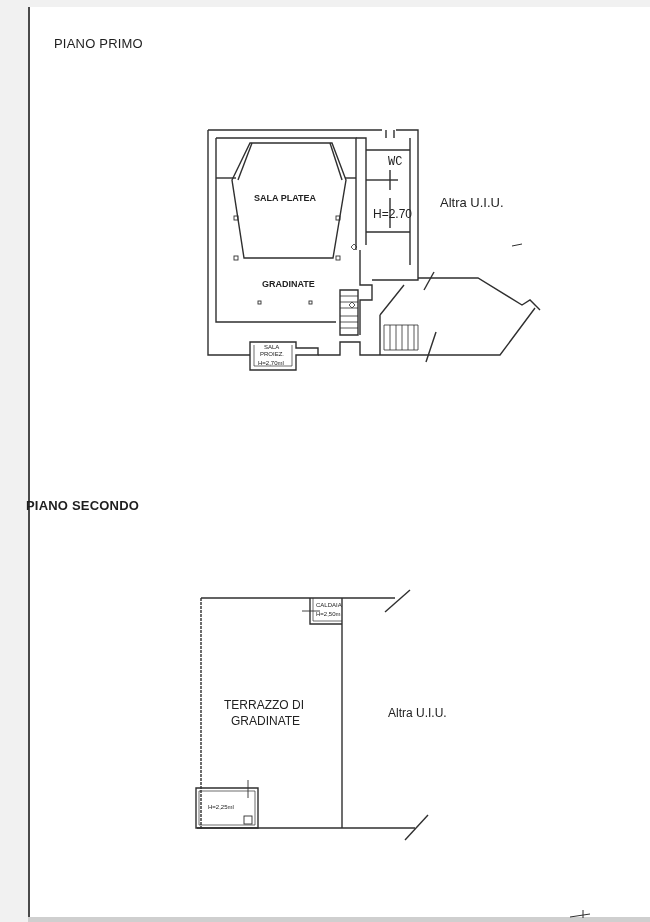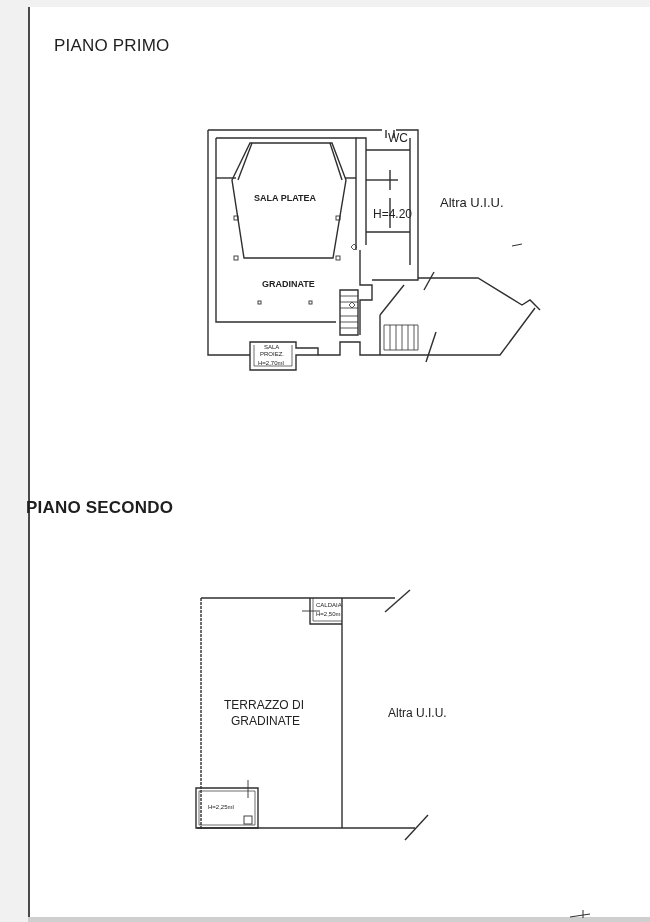--- a/index.html
+++ b/index.html
@@ -13,21 +13,21 @@
       position: absolute; left: 28px; top: 7px;
       width: 622px; height: 910px;
       background: #ffffff;
       border-left: 2px solid #4a4a4a;
     }
     .bottom-strip {
       position: absolute; left: 28px; top: 917px; width: 622px; height: 5px;
       background: #cfcfcf;
     }
     .floor-title {
-      position: absolute; font-size: 17px; color: #1e1e1e; letter-spacing: 0.2px;
+      position: absolute; font-size: 13px; color: #1e1e1e; letter-spacing: 0.2px;
     }
     svg.plan { position: absolute; left: 0; top: 0; }
     .lbl { position: absolute; color: #222; white-space: nowrap; }
     .lbl.sm { font-size: 9px; font-weight: bold; }
     .lbl.md { font-size: 12px; }
     .lbl.lg { font-size: 13px; }
     .lbl.tiny { font-size: 6px; }
   </style>
 </head>
 <body>
@@ -108,22 +108,22 @@
       <path d="M248 780 L248 798" stroke-width="0.9"></path>
       <rect x="244" y="816" width="8" height="8" stroke-width="0.9"></rect>
     </g>
 
     <path d="M570 917 L590 914 M583 910 L583 918" stroke-width="1"></path>
   </g>
 </svg>
 
 <div class="lbl sm" style="left:254px; top:193px;">SALA PLATEA</div>
 <div class="lbl sm" style="left:262px; top:279px;text-align:center;">GRADINATE</div>
-<div class="lbl md" style="left:388px; top:131px;">WC</div>
-<div class="lbl md" style="left:373px; top:207px;">H=4.20</div>
+<div class="lbl md" style="left:388px; top:155px;font-family:Liberation Mono, monospace;">WC</div>
+<div class="lbl md" style="left:373px; top:207px;">H=2.70</div>
 <div class="lbl tiny" style="left:264px; top:344px;">SALA</div>
 <div class="lbl tiny" style="left:260px; top:351px;">PROIEZ.</div>
 <div class="lbl tiny" style="left:258px; top:360px;">H=2,70ml</div>
 <div class="lbl lg" style="left:440px; top:195px;">Altra U.I.U.</div>
 
 <div class="lbl md" style="left:224px; top:698px;">TERRAZZO DI</div>
 <div class="lbl md" style="left:231px; top:714px;">GRADINATE</div>
 <div class="lbl tiny" style="left:316px; top:602px;">CALDAIA</div>
 <div class="lbl tiny" style="left:316px; top:611px;">H=2,50m</div>
 <div class="lbl tiny" style="left:208px; top:804px;">H=2,25ml</div>

